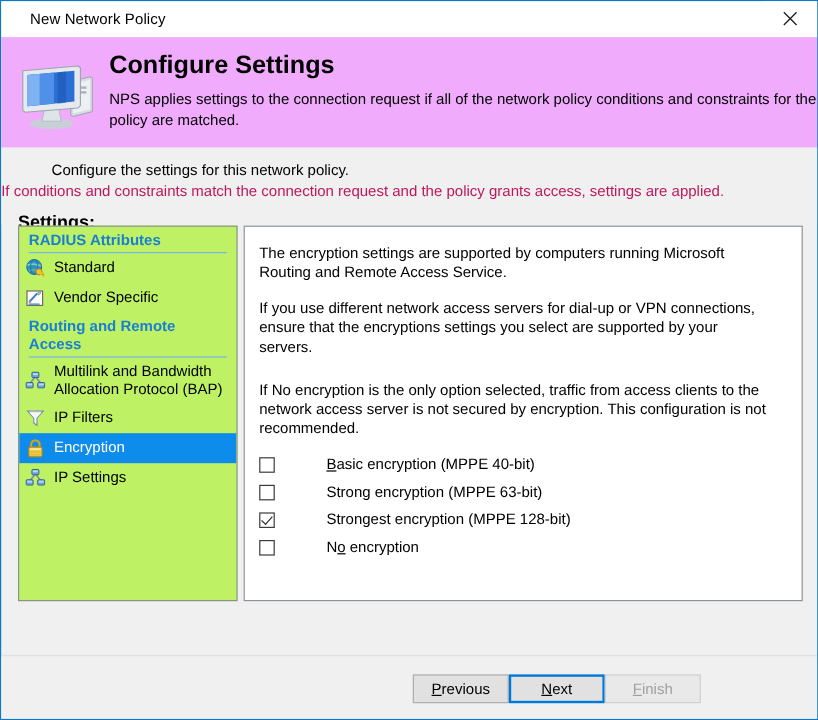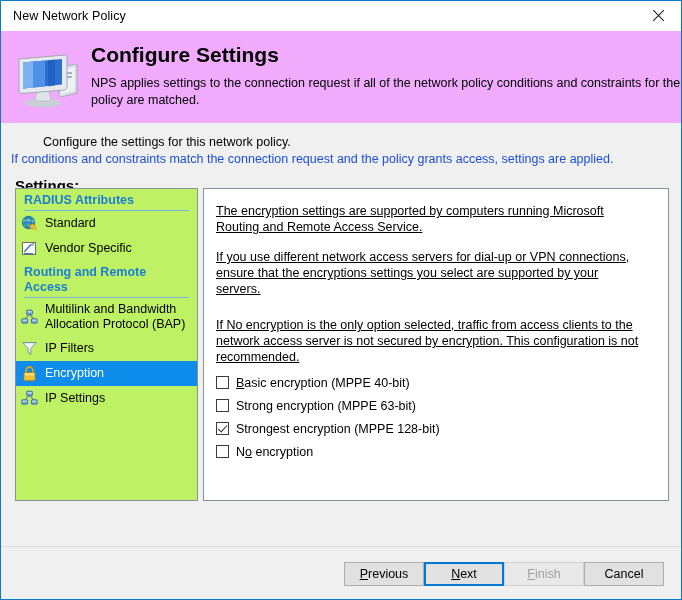--- a/index.html
+++ b/index.html
@@ -20,21 +20,21 @@
   }
 
   
   #titlebar {
     position: absolute; left: 0; top: 0;
     width: 680px; height: 30px;
     background: #ffffff;
     display: flex; align-items: center;
   }
   #title-text {
-    margin-left: 12px;
+    margin-left: 24px;
     font-size: 12.5px;
     color: #000000;
     letter-spacing: 0.1px;
     white-space: nowrap;
   }
   #close-button {
     position: absolute; right: 0; top: 0;
     width: 45px; height: 29px;
     display: flex; align-items: center; justify-content: center;
     background: #ffffff;
@@ -73,22 +73,22 @@
   #instructions {
     position: absolute; left: 0; top: 122px;
     width: 680px; height: 64px;
     background: #f0f0f0;
   }
   #instr-line1 {
     position: absolute; left: 14px; top: 12px;
     font-size: 12.5px; color: #000000; white-space: nowrap; margin-left: 28px;
   }
   #instr-line2 {
-    position: absolute; left: 10px; top: 29px;
-    font-size: 12.5px; color: #1d4ed8; white-space: nowrap;
+    position: absolute; left: 0; top: 29px;
+    font-size: 12.5px; color: #be185d; white-space: nowrap;
   }
   #settings-label {
     position: absolute; left: 14px; top: 54px;
     font-size: 15px; font-weight: bold; color: #000000;
     white-space: nowrap;
   }
   #settings-label .accel { text-decoration: underline; }
 
   
   #tree-panel {
@@ -141,33 +141,34 @@
   }
 
   
   #content-text {
     position: absolute; left: 12px; top: 14px;
     width: 428px;
     font-size: 12.5px;
     color: #000000;
     line-height: 16px;
   }
-  #content-text p { margin: 0 0 14px 0; text-decoration: underline; }
+  #content-text p { margin: 0 0 14px 0; }
   #content-text p:last-child { margin-bottom: 0; margin-top: 20px; }
 
   
   #checkbox-list {
     position: absolute; left: 12px; top: 182px;
     width: 430px;
   }
   .checkbox-row {
     display: flex;
-    align-items: center;
+    align-items: flex-end;
     height: 23px;
     cursor: default;
+    gap: 36px;
   }
   .cb-box {
     flex: 0 0 auto;
     width: 13px; height: 13px;
     border: 1px solid #3b3b3b;
     background: #ffffff;
     margin-right: 7px;
     position: relative;
   }
   .cb-box.checked::after {
@@ -385,18 +386,14 @@
         <span>revious</span>
       </div>
     <div class="dlg-button focused" id="btn-next">
         <span class="accel">N</span>
         <span>ext</span>
       </div>
     <div class="dlg-button disabled" id="btn-finish">
         <span class="accel">F</span>
         <span>inish</span>
       </div>
-    <div class="dlg-button" id="btn-cancel">
-        <span class="accel"></span>
-        <span>Cancel</span>
-      </div>
   </div>
 </div>
 
 </body></html>

